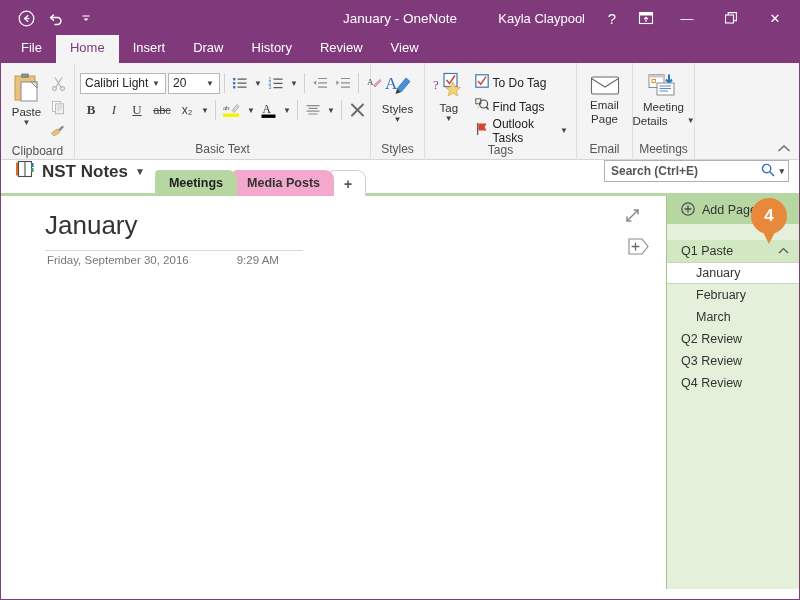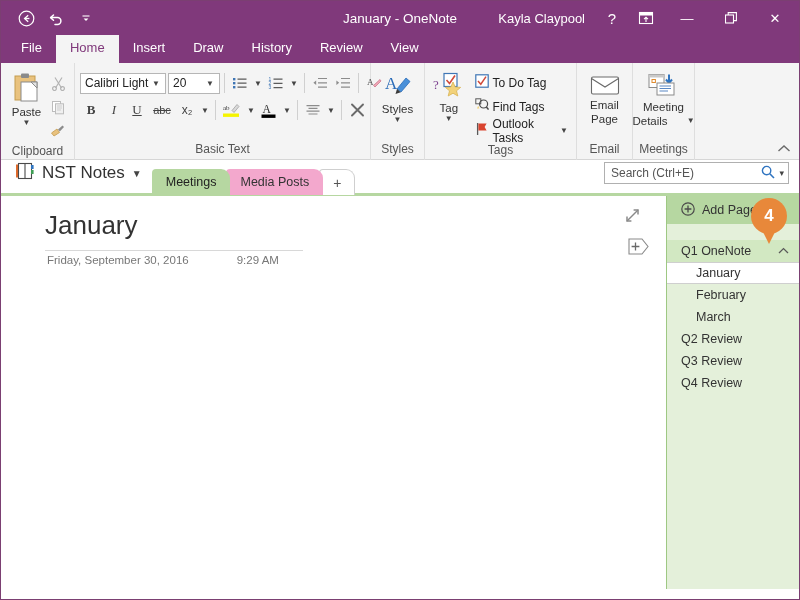--- a/index.html
+++ b/index.html
@@ -105,22 +105,22 @@
     font-size: 12px; color: #222; height: 21px; padding: 0 3px;
   }
 
   .ribbon-collapse {
     position: absolute; right: 8px; bottom: 2px;
     font-size: 12px; color: #666;
   }
 
   
   .navbar {
-    height: 36px; background: #fff; display: flex; align-items: center;
-    position: relative; border-bottom: 3px solid #b6d7a1;
+    height: 36px; background: #fff; display: flex; align-items: flex-start;
+    position: relative; border-bottom: 3px solid #b6d7a1; font-weight: bold;
   }
   .nb-name {
     display: flex; align-items: center; gap: 7px;
     padding: 0 10px 7px 14px; font-size: 17px; color: #333;
   }
   .nb-caret { font-size: 10px; color: #444; }
   .sections { display: flex; align-items: flex-end; height: 36px; }
   .sec {
     height: 26px; line-height: 26px; padding: 0 14px;
     font-size: 12.5px; color: #333;
@@ -573,21 +573,21 @@
           <svg width="14" height="14" viewBox="0 0 14 14">
               <circle cx="7" cy="7" r="6.2" fill="none" stroke="#4a4a4a" stroke-width="1.2"></circle>
               <path d="M7 3.6 V10.4 M3.6 7 H10.4" stroke="#4a4a4a" stroke-width="1.3"></path>
             </svg>
         </span>
         <span>Add Page</span>
       </div>
       <div class="addpage-spacer"></div>
 
       <div class="pg group">
-        <span>Q1 OneNote</span>
+        <span>Q1 Paste</span>
         <span class="chev">
           <svg width="11" height="8" viewBox="0 0 11 8">
               <path d="M1 6 L5.5 1.6 L10 6" fill="none" stroke="#5a5a5a" stroke-width="1.3"></path>
             </svg>
         </span>
       </div>
       <div class="pg lvl2 sel">
         <span>January</span>
       </div>
       <div class="pg lvl2">

